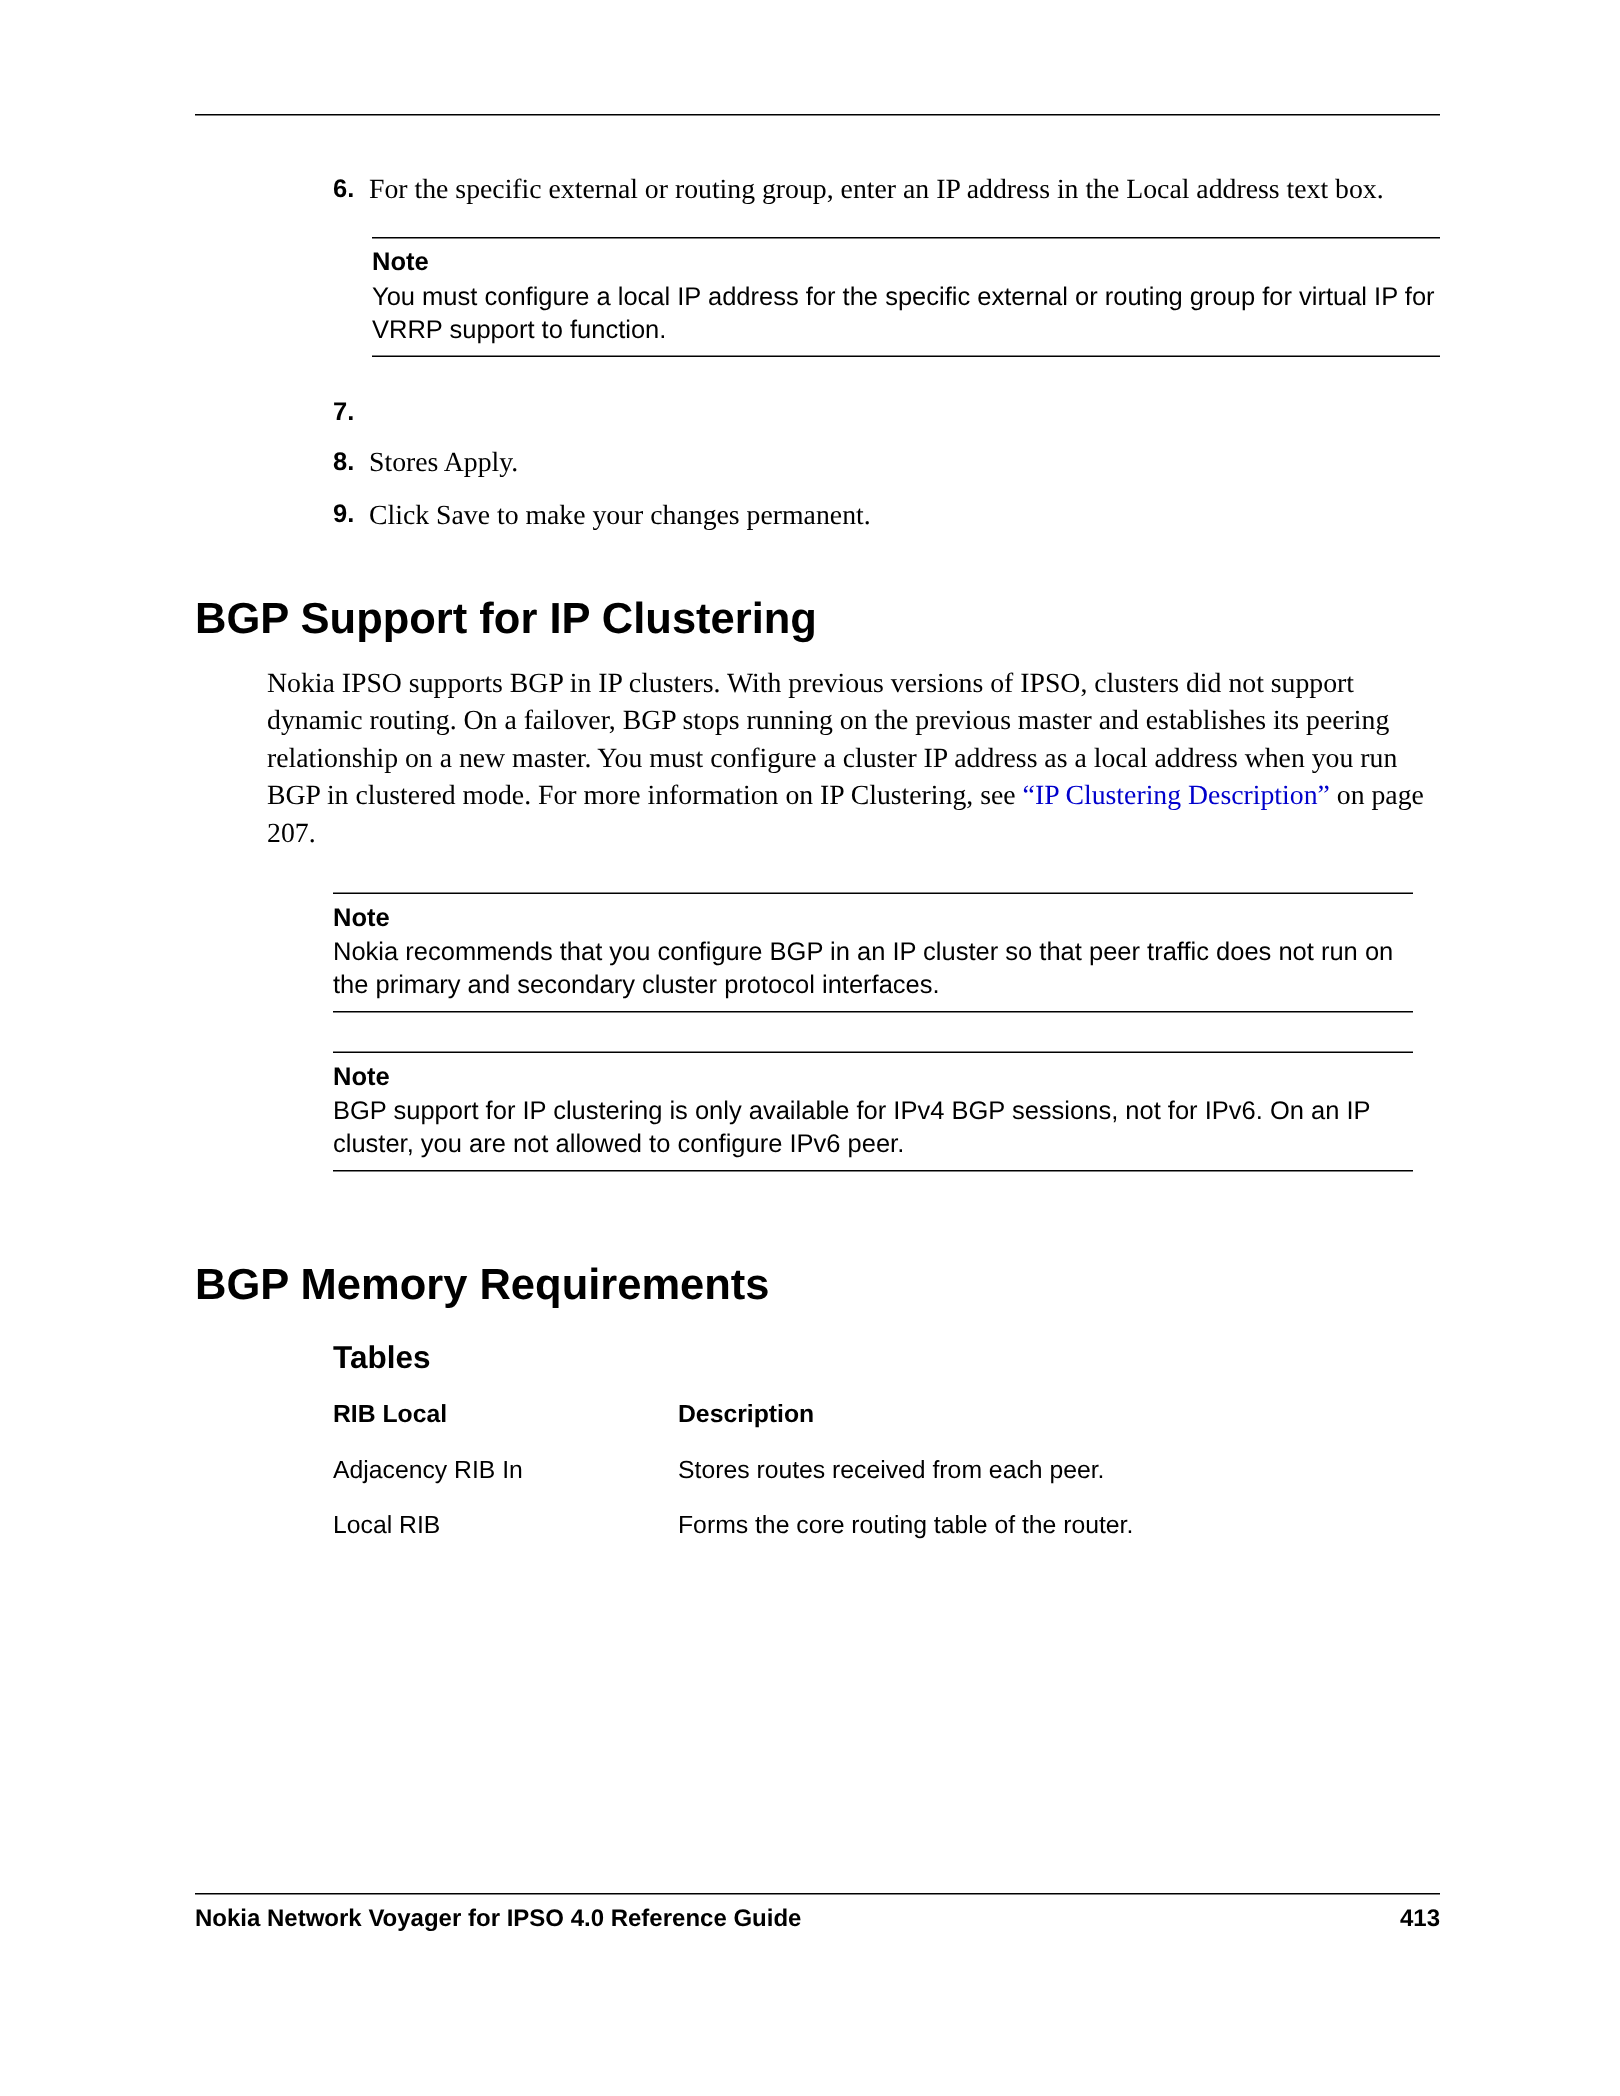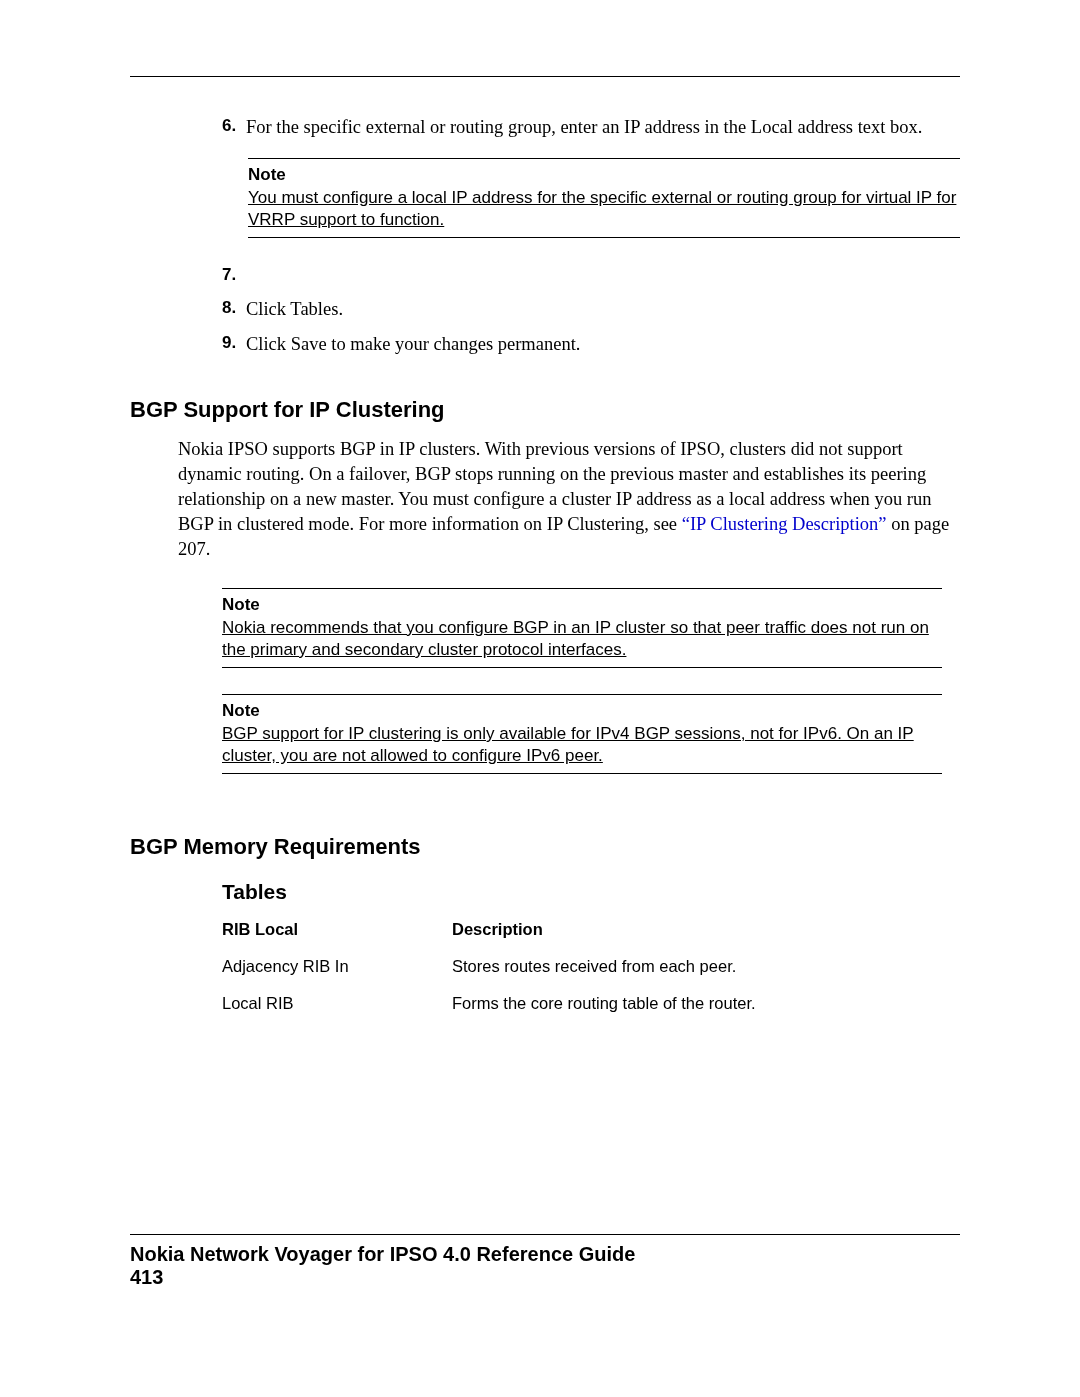--- a/index.html
+++ b/index.html
@@ -52,26 +52,25 @@
     .note-label {
       font-family: Arial, Helvetica, sans-serif;
       font-weight: bold;
       font-size: 17px;
       margin-bottom: 2px;
     }
     .note-text {
       font-family: Arial, Helvetica, sans-serif;
       font-size: 17px;
       line-height: 1.3;
-      text-decoration: underline;
     }
     h2 {
       font-family: Arial, Helvetica, sans-serif;
       font-weight: bold;
-      font-size: 22px;
+      font-size: 29px;
       margin-top: 40px;
       margin-bottom: 14px;
     }
     h3 {
       font-family: Arial, Helvetica, sans-serif;
       font-weight: bold;
       font-size: 21px;
       margin-left: 92px;
       margin-bottom: 10px;
       margin-top: 20px;
@@ -109,22 +108,21 @@
     }
     .footer-rule {
       border-top: 1.5px solid #000;
       margin-bottom: 8px;
     }
     .footer-line {
       display: flex;
       justify-content: space-between;
       font-family: Arial, Helvetica, sans-serif;
       font-weight: bold;
-      font-size: 20px;
-      flex-direction: column;
+      font-size: 16px;
     }
   </style>
 </head>
 <body>
 
 <div class="page">
   <div class="top-rule"></div>
 
   <div class="step-list">
     <div class="step">
@@ -139,21 +137,21 @@
     <div class="note-text">You must configure a local IP address for the specific external or routing group for virtual IP for VRRP support to function.</div>
     <div class="note-rule-bot"></div>
   </div>
 
   <div class="step-list">
     <div class="step">
       <div class="num">7.</div>
     </div>
     <div class="step">
       <div class="num">8.</div>
-      <div>Click Tables.</div>
+      <div>Stores Apply.</div>
     </div>
     <div class="step">
       <div class="num">9.</div>
       <div>Click Save to make your changes permanent.</div>
     </div>
   </div>
 
   <h2>BGP Support for IP Clustering</h2>
   <p class="body-para">
     <span>Nokia IPSO supports BGP in IP clusters. With previous versions of IPSO, clusters did not support dynamic routing. On a failover, BGP stops running on the previous master and establishes its peering relationship on a new master. You must configure a cluster IP address as a local address when you run BGP in clustered mode. For more information on IP Clustering, see </span><span class="link">“IP Clustering Description”</span><span> on page 207.</span>

